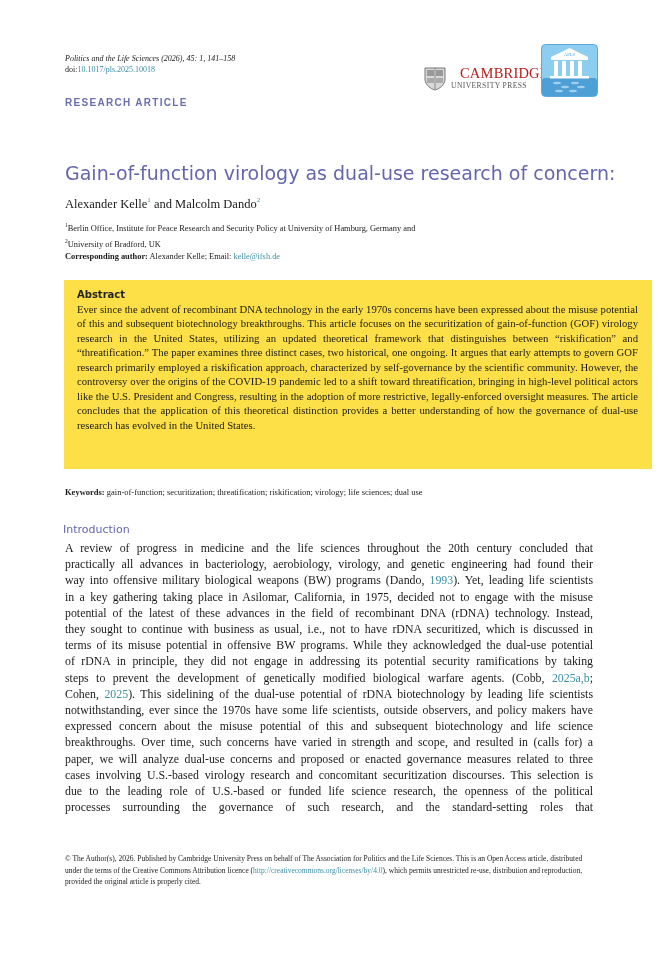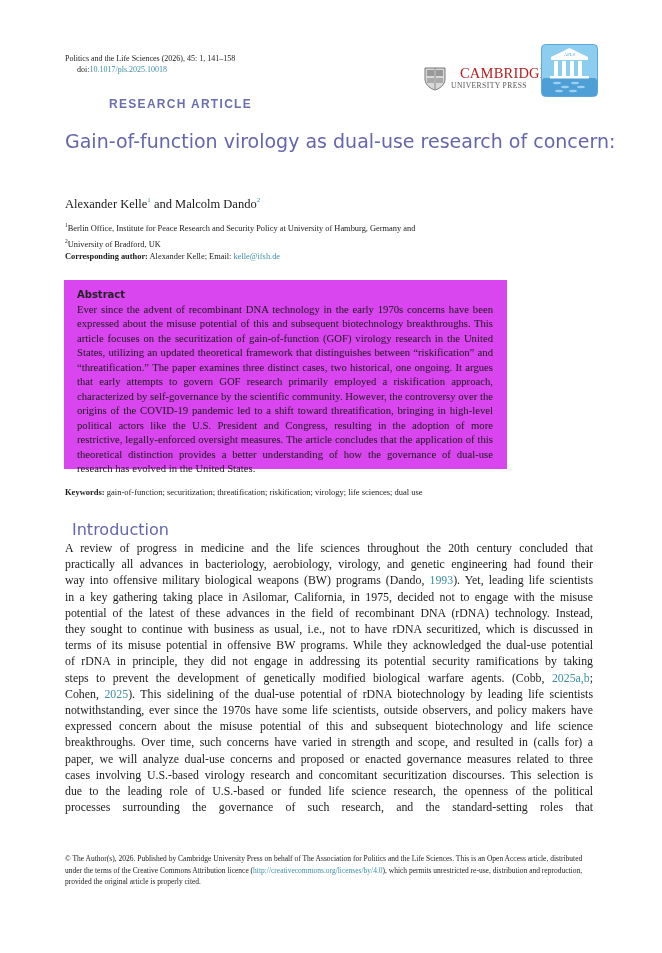--- a/index.html
+++ b/index.html
@@ -1,39 +1,39 @@
 <!DOCTYPE html>
 <html><head>
 <meta charset="utf-8">
 <style>
   html, body { margin:0; padding:0; background:#ffffff; }
   body { width:662px; height:953px; position:relative; overflow:hidden; font-family:"Liberation Serif", serif; color:#1a1a1a; }
-  .journal-line { position:absolute; left:65px; top:53px; font-size:8px; line-height:11px; }
-  .doi-line { position:absolute; left:65px; top:64px; font-size:8px; line-height:11px;margin-left:12px; }
+  .journal-line { position:absolute; left:65px; top:53px; font-size:8px; font-style:italic; line-height:11px; }
+  .doi-line { position:absolute; left:65px; top:64px; font-size:8px; line-height:11px; }
   .doi-line .link { color:#3b8ea5; }
-  .article-type { position:absolute; left:65px; top:97px; font-family:"Liberation Sans", sans-serif; font-size:12px; font-weight:bold; letter-spacing:1.3px; color:#6b6fb0;margin-left:44px; }
+  .article-type { position:absolute; left:65px; top:97px; font-family:"Liberation Sans", sans-serif; font-size:10px; font-weight:bold; letter-spacing:1.3px; color:#6b6fb0; }
   .cup-logo { position:absolute; left:424px; top:66px; width:112px; height:28px; }
   .cup-shield { position:absolute; left:0; top:1px; width:22px; height:24px; }
   .cup-text1 { position:absolute; left:36px; top:0px; font-family:"Liberation Serif", serif; font-size:14.5px; color:#b91c1c; letter-spacing:0.2px; line-height:15px;text-align:center; }
   .cup-text2 { position:absolute; left:27px; top:15px; font-family:"Liberation Serif", serif; font-size:7.6px; color:#555; letter-spacing:0.4px; line-height:9px; }
   .apls-logo { position:absolute; left:541px; top:44px; width:57px; height:53px; }
   .title { position:absolute; left:65px; top:128px; width:540px; font-family:"DejaVu Sans", sans-serif; font-size:19px; line-height:26px; color:#6466ad; }
-  .title div { white-space:nowrap; }
+  .title div { white-space:nowrap;margin-top:32px; }
   .authors { position:absolute; left:65px; top:193px; font-size:12.5px; line-height:15px; }
   .authors sup { font-size:7px; color:#3b8ea5; vertical-align:6px; }
   .affil { position:absolute; left:65px; top:219px; font-size:8.4px; line-height:12px; }
   .affil sup { font-size:5.5px; vertical-align:4px; }
   .affil b { font-weight:bold; }
   .affil .link { color:#3b8ea5; }
-  .abstract-box { position:absolute; left:64px; top:280px; width:443px; height:189px; background:#d946ef; box-sizing:border-box; padding:8px 14px 0 13px; }
+  .abstract-box { position:absolute; left:64px; top:280px; width:588px; height:189px; background:#fde047; box-sizing:border-box; padding:8px 14px 0 13px; }
   .abstract-heading { font-family:"DejaVu Sans", sans-serif; font-weight:bold; font-size:10px; line-height:13px; margin-bottom:1px; color:#222; }
   .abstract-text { font-size:10.7px; line-height:14.45px; text-align:justify; }
   .keywords { position:absolute; left:65px; top:487px; font-size:8.5px; line-height:11px; }
   .keywords b { font-weight:bold; }
-  .section-heading { position:absolute; left:72px; top:523px; font-family:"DejaVu Sans", sans-serif; font-size:16px; color:#6466ad; line-height:14px; }
+  .section-heading { position:absolute; left:63px; top:523px; font-family:"DejaVu Sans", sans-serif; font-size:11px; color:#6466ad; line-height:14px; }
   .body-text { position:absolute; left:65px; top:540px; width:528px; font-size:11.85px; line-height:16.2px; text-align:justify; }
   .body-text .line { display:block; text-align:justify; text-align-last:justify; white-space:nowrap; }
   .body-text .line.last { text-align-last:justify; }
   .body-text .cite { color:#3b8ea5; }
   .footer-note { position:absolute; left:65px; top:853px; width:530px; font-size:7.5px; line-height:11.5px; }
   .footer-note .link { color:#3b8ea5; }
 </style>
 </head>
 <body>
 

